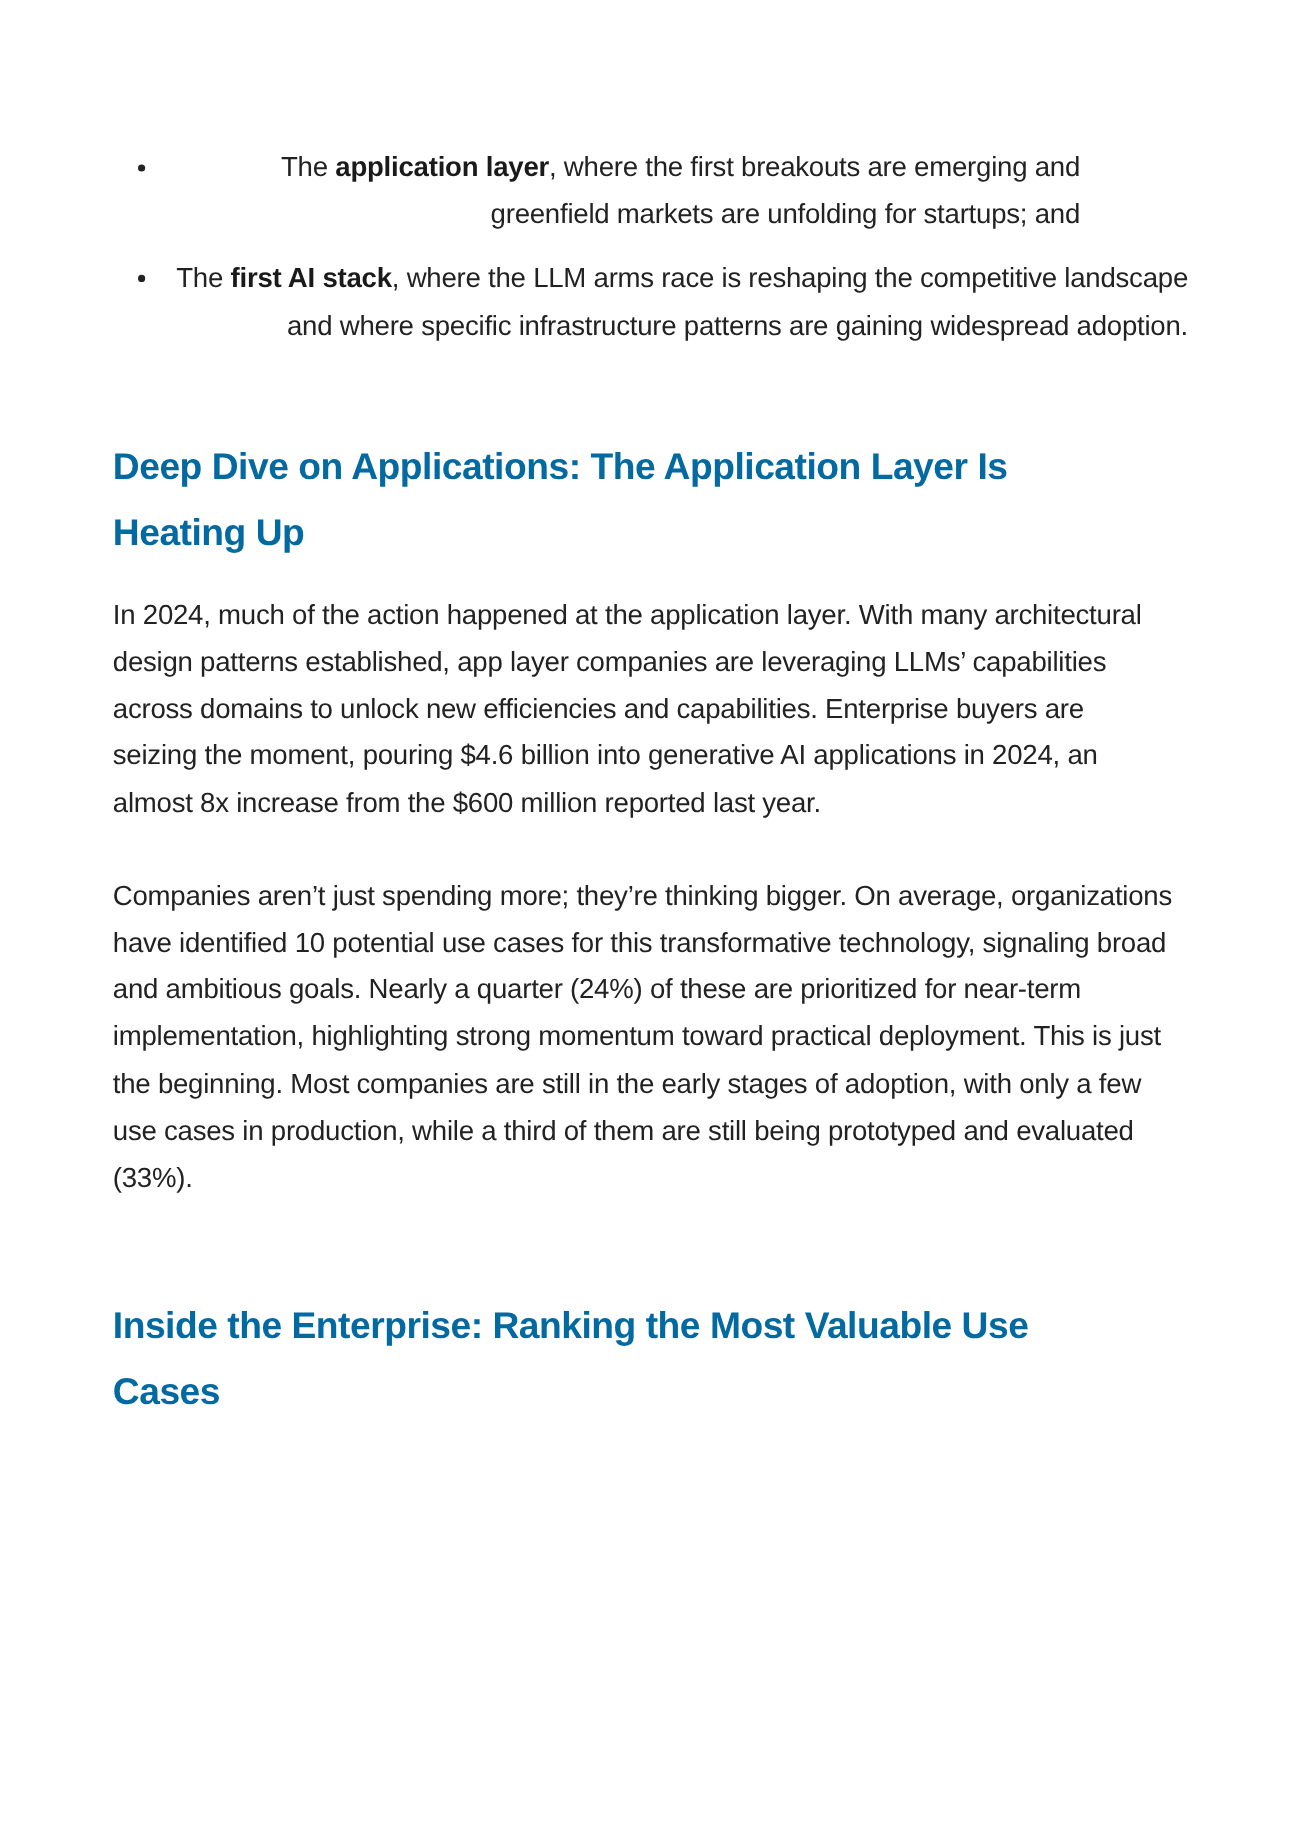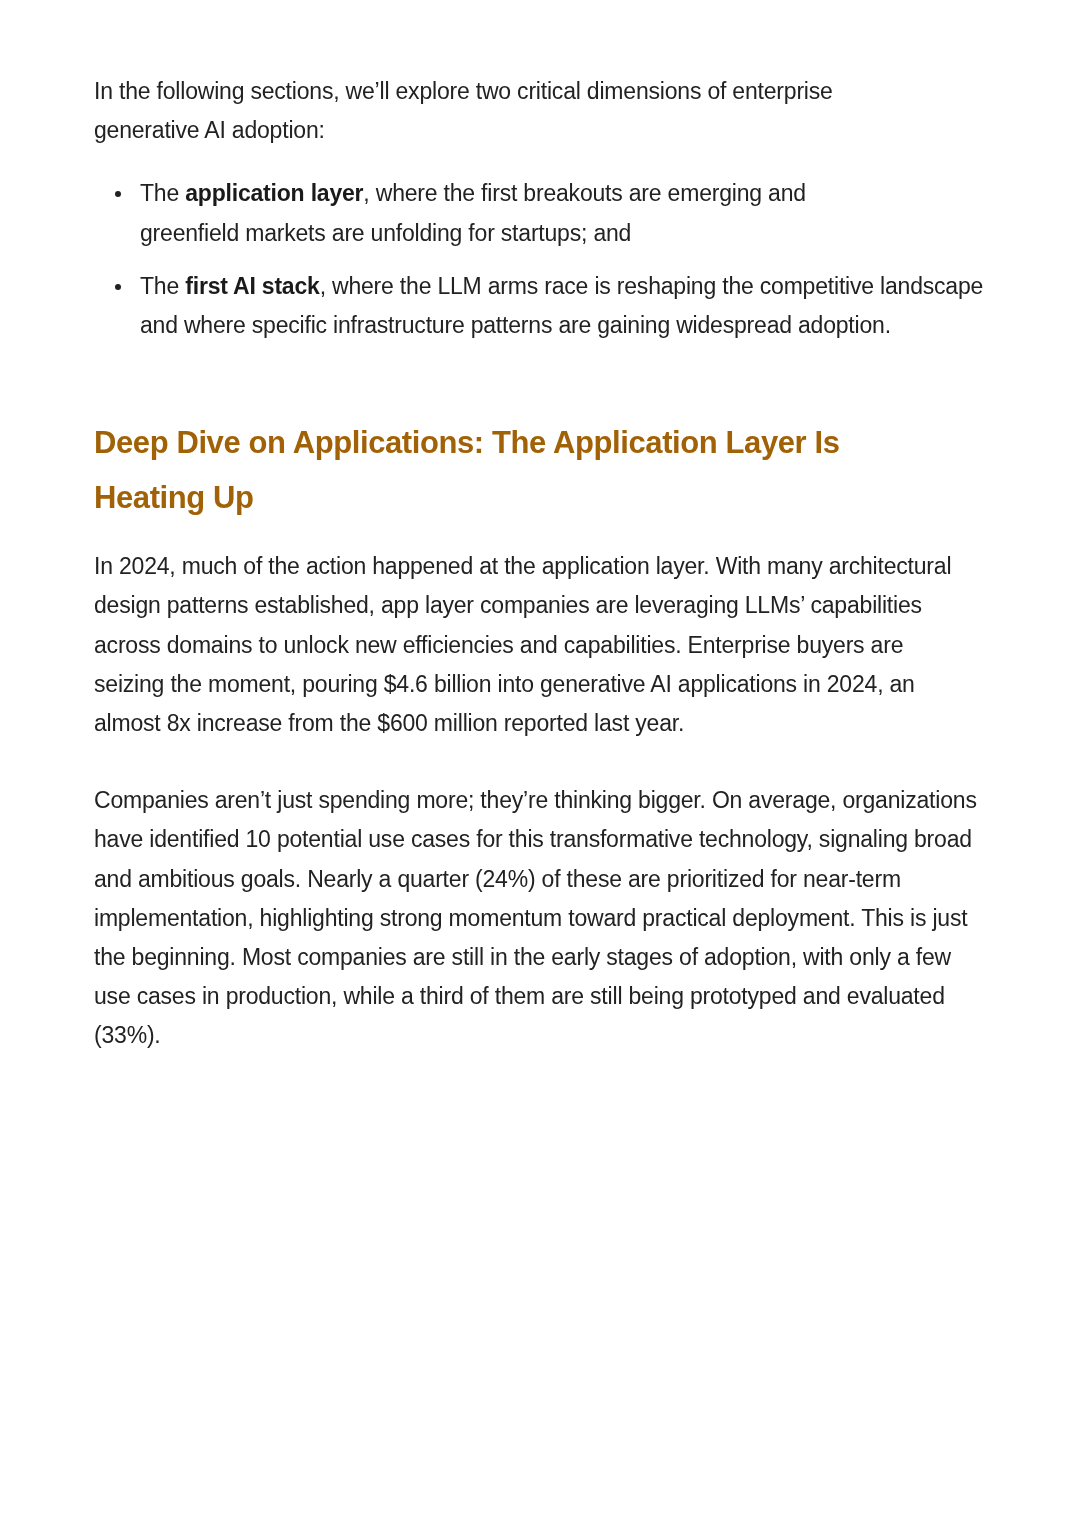--- a/index.html
+++ b/index.html
@@ -57,41 +57,41 @@
     ul.bullets li b {
       font-weight: 700;
       color: #1a1a1a;
     }
     h2.heading {
       margin: 0;
       font-size: 31px;
       line-height: 55px;
       font-weight: 700;
       letter-spacing: -0.4px;
-      color: #a16207;
+      color: #0369a1;
     }
   </style>
 </head>
 <body>
 
 <div class="page">
   <div class="content">
 
-    <p class="body" style="width:830px;">In the following sections, we’ll explore two critical dimensions of enterprise generative AI adoption:</p>
 
-    <ul class="bullets" style="margin-top:24px; width:900px;">
+    <ul class="bullets" style="margin-top:48px; width:900px;text-align:right;">
       <li style="width:760px;">
         <span class="dot"></span><span>The </span><b>application layer</b><span>, where the first breakouts are emerging and greenfield markets are unfolding for startups; and</span>
       </li>
       <li style="margin-top:14px; width:850px;">
         <span class="dot"></span><span>The </span><b>first AI stack</b><span>, where the LLM arms race is reshaping the competitive landscape and where specific infrastructure patterns are gaining widespread adoption.</span>
       </li>
     </ul>
 
     <h2 class="heading" style="margin-top:70px; width:820px;">Deep Dive on Applications: The Application Layer Is Heating Up</h2>
 
     <p class="body" style="margin-top:22px; width:885px;">In 2024, much of the action happened at the application layer. With many architectural design patterns established, app layer companies are leveraging LLMs’ capabilities across domains to unlock new efficiencies and capabilities. Enterprise buyers are seizing the moment, pouring $4.6 billion into generative AI applications in 2024, an almost 8x increase from the $600 million reported last year.</p>
 
     <p class="body" style="margin-top:38px; width:890px;">Companies aren’t just spending more; they’re thinking bigger. On average, organizations have identified 10 potential use cases for this transformative technology, signaling broad and ambitious goals. Nearly a quarter (24%) of these are prioritized for near-term implementation, highlighting strong momentum toward practical deployment. This is just the beginning. Most companies are still in the early stages of adoption, with only a few use cases in production, while a third of them are still being prototyped and evaluated (33%).</p>
 
+    <h2 class="heading" style="margin-top:76px; width:840px;">Inside the Enterprise: Ranking the Most Valuable Use Cases</h2>
 
   </div>
 </div>
 
 </body></html>

